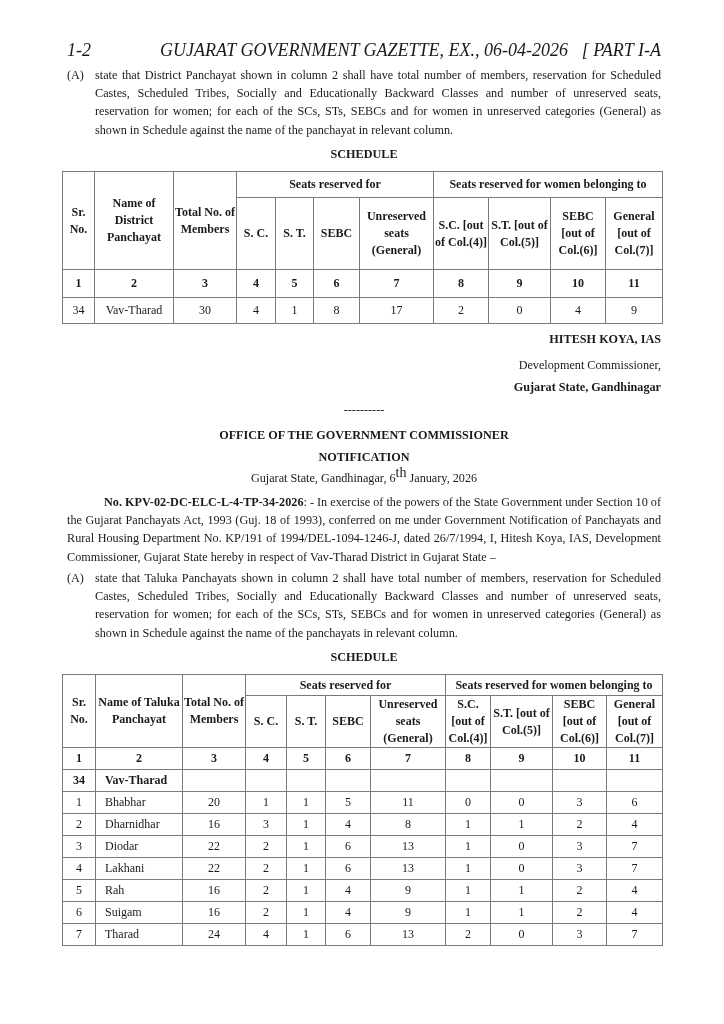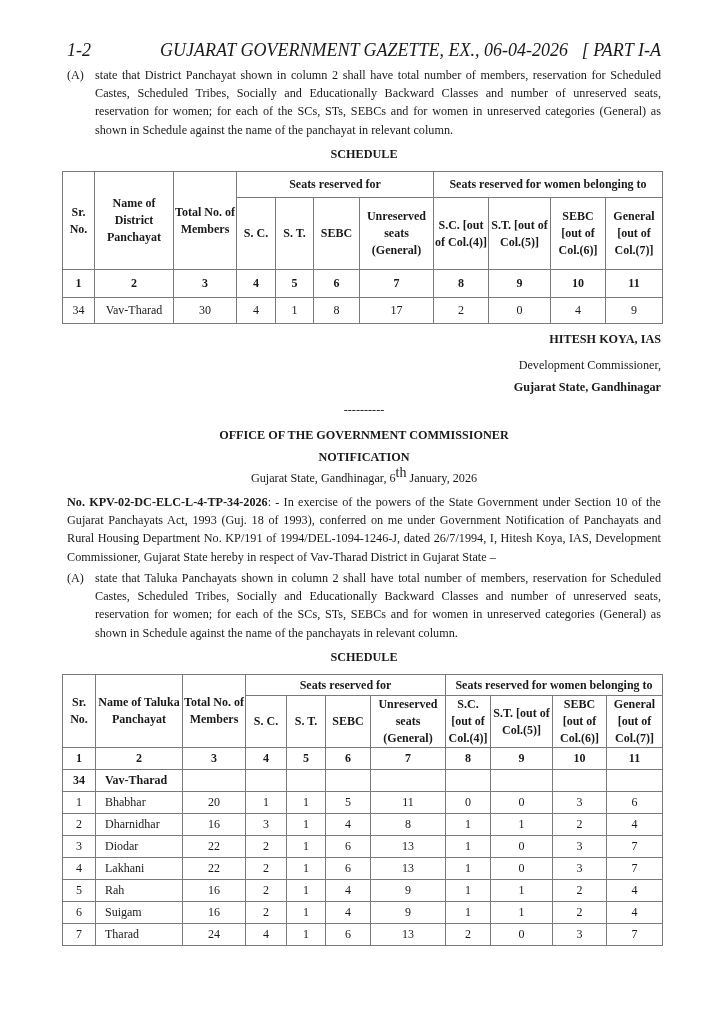--- a/index.html
+++ b/index.html
@@ -16,21 +16,21 @@
   .page-header .pg { position: absolute; left: 0; top: 0; }
   .page-header .title { position: absolute; left: 0; right: 0; top: 0; text-align: center; }
   .page-header .part { position: absolute; right: 0; top: 0; text-align: center; }
 
   .para {
     position: absolute; left: 67px; width: 594px;
     font-size: 12.2px; line-height: 18.2px; text-align: justify;
   }
   .para.clause { padding-left: 28px; box-sizing: border-box; }
   .para.clause .lbl { position: absolute; left: 0; top: 0; }
-  .para .bold { font-weight: bold; }
+  .para .bold { font-weight: bold; margin-left: 37px; }
 
   .center { position: absolute; left: 67px; width: 594px; text-align: center; font-size: 12.2px; }
   .bold { font-weight: bold; }
   .right-block { position: absolute; right: 63px; text-align: right; font-size: 12.2px; }
 
   table.sched {
     position: absolute; left: 62px; border-collapse: collapse;
     font-size: 12px; table-layout: fixed;
   }
   table.sched td, table.sched th {

